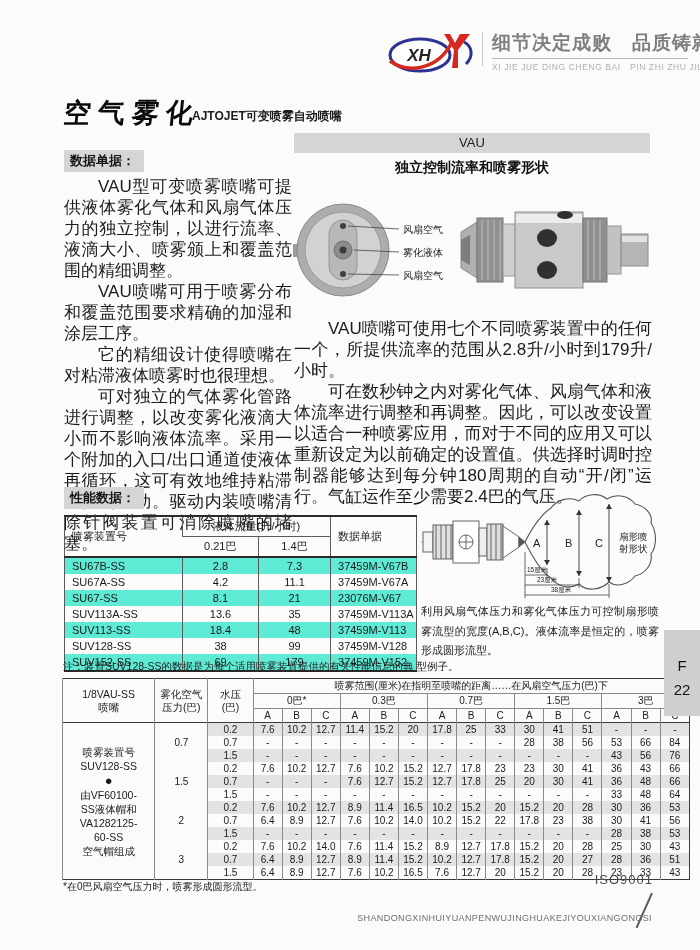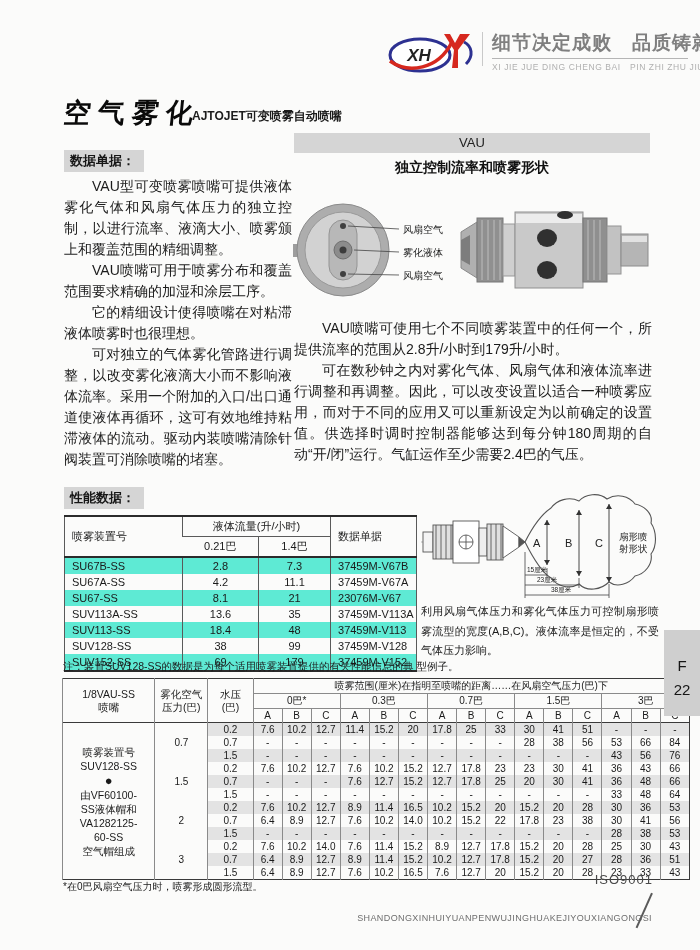--- a/index.html
+++ b/index.html
@@ -12,21 +12,21 @@
   .slogan-line{border-bottom:1px solid #b5b5b5;height:1px;}
   .pinyin{font-size:8.5px;color:#b0b0b0;letter-spacing:.6px;white-space:nowrap;}
 
   
   .title-main{font-size:27px;font-weight:900;letter-spacing:7px;transform:skewX(-6deg);color:#0a0a0a;white-space:nowrap;}
   .title-sub{font-size:12px;font-weight:600;color:#1c1c1c;white-space:nowrap;}
 
   .graylabel{display:inline-block;background:#d5d5d5;color:#161616;font-size:13px;font-weight:600;
              padding:2px 9px 2px 6px;}
 
-  .para{font-size:14px;line-height:21px;text-align:justify;text-indent:2em;margin:0;color:#1b1b1b;}
+  .para{font-size:17px;line-height:21px;text-align:justify;text-indent:2em;margin:0;color:#1b1b1b;}
 
   .vau-bar{background:#d5d5d5;height:20px;line-height:20px;text-align:center;font-size:13px;color:#222;}
   .vau-sub{text-align:center;font-size:14px;font-weight:600;color:#111;}
 
   
   table{border-collapse:collapse;}
   .ptable{width:352px;font-size:11px;table-layout:fixed;border-top:2px solid #2b2b2b;border-bottom:2px solid #2b2b2b;
           border-left:1px solid #5a5a5a;border-right:1px solid #5a5a5a;}
   .ptable th{font-weight:normal;height:17px;border-left:1px solid #5a5a5a;}
   .ptable th:first-child{border-left:none;}
@@ -258,21 +258,21 @@
           <line x1="188" y1="94" x2="188" y2="108"></line>
         <line x1="104" y1="85" x2="126" y2="85"></line>
           <line x1="104" y1="95" x2="158" y2="95"></line>
           <line x1="104" y1="105" x2="188" y2="105"></line>
       </g>
       <text x="106" y="82" font-size="6.5">15厘米</text>
       <text x="116" y="92" font-size="6.5">23厘米</text>
       <text x="130" y="102" font-size="6.5">38厘米</text>
     </svg>
   </div>
-  <div class="abs caption" style="left:421px;top:602px;width:238px;">利用风扇气体压力和雾化气体压力可控制扇形喷雾流型的宽度(A,B,C)。液体流率是恒定的，不受气体压力影响。</div>
+  <div class="abs caption" style="left:421px;top:602px;width:238px;">利用风扇气体压力和雾化气体压力可控制扇形喷雾流型的宽度(A,B,C)。液体流率是恒定的，喷雾形成圆形流型。</div>
 
   <div class="abs smallnote" style="left:63px;top:660px;width:600px;">注：装置SUV128-SS的数据是为每个适用喷雾装置提供的有关性能信息的典 型例子。</div>
 
   <table class="btable abs" style="left:62px;top:678px;">
     <colgroup>
       <col style="width:92px">
         <col style="width:53px">
         <col style="width:45px">
         <col span="15" style="width:29px">
     </colgroup>

